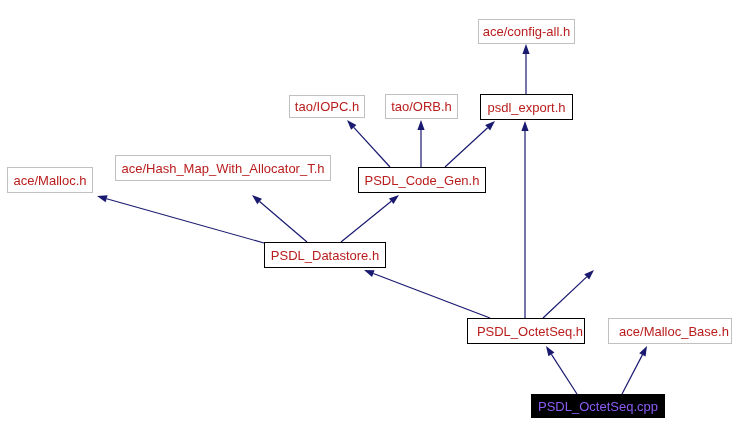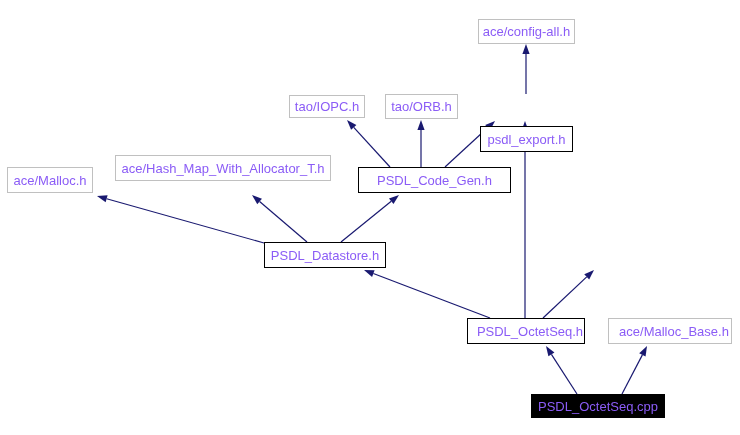--- a/index.html
+++ b/index.html
@@ -22,21 +22,21 @@
     width: 740px;
     height: 435px;
   }
   .node {
     position: absolute;
     display: flex;
     align-items: center;
     justify-content: center;
     box-sizing: border-box;
     background: #ffffff;
-    color: #8b5cf6;
+    color: #b91c1c;
     font-size: 13px;
     white-space: nowrap;
     line-height: 1;
   }
   .node.gray   { border: 1px solid #c0c0c0; }
   .node.black  { border: 1px solid #000000; }
   .node.filled { border: 1px solid #000000; background: #000000; color: #8b5cf6; }
 </style>
 </head>
 <body>
@@ -95,30 +95,30 @@
 
 <div class="node gray" style="left: 478px; top: 19px; width: 97px; height: 25px;">
       <span>ace/config-all.h</span>
     </div>
     <div class="node gray" style="left: 289px; top: 95px; width: 76px; height: 23px;">
       <span>tao/IOPC.h</span>
     </div>
     <div class="node gray" style="left: 385px; top: 94px; width: 73px; height: 25px;">
       <span>tao/ORB.h</span>
     </div>
-    <div class="node black" style="left: 480px; top: 94px; width: 93px; height: 26px; margin-top: 32px;">
+    <div class="node black" style="left: 480px; top: 94px; width: 93px; height: 26px;">
       <span>psdl_export.h</span>
     </div>
     <div class="node gray" style="left: 7px; top: 167px; width: 86px; height: 26px;">
       <span>ace/Malloc.h</span>
     </div>
     <div class="node gray" style="left: 115px; top: 155px; width: 216px; height: 26px;">
       <span>ace/Hash_Map_With_Allocator_T.h</span>
     </div>
-    <div class="node black" style="left: 358px; top: 167px; width: 153px; height: 26px;">
+    <div class="node black" style="left: 358px; top: 167px; width: 128px; height: 26px;">
       <span>PSDL_Code_Gen.h</span>
     </div>
     <div class="node black" style="left: 264px; top: 242px; width: 122px; height: 26px;">
       <span>PSDL_Datastore.h</span>
     </div>
     <div class="node black" style="left: 467px; top: 318px; width: 118px; height: 26px; padding-left: 8px;">
       <span>PSDL_OctetSeq.h</span>
     </div>
     <div class="node gray" style="left: 608px; top: 318px; width: 124px; height: 26px; padding-left: 8px;">
       <span>ace/Malloc_Base.h</span>

